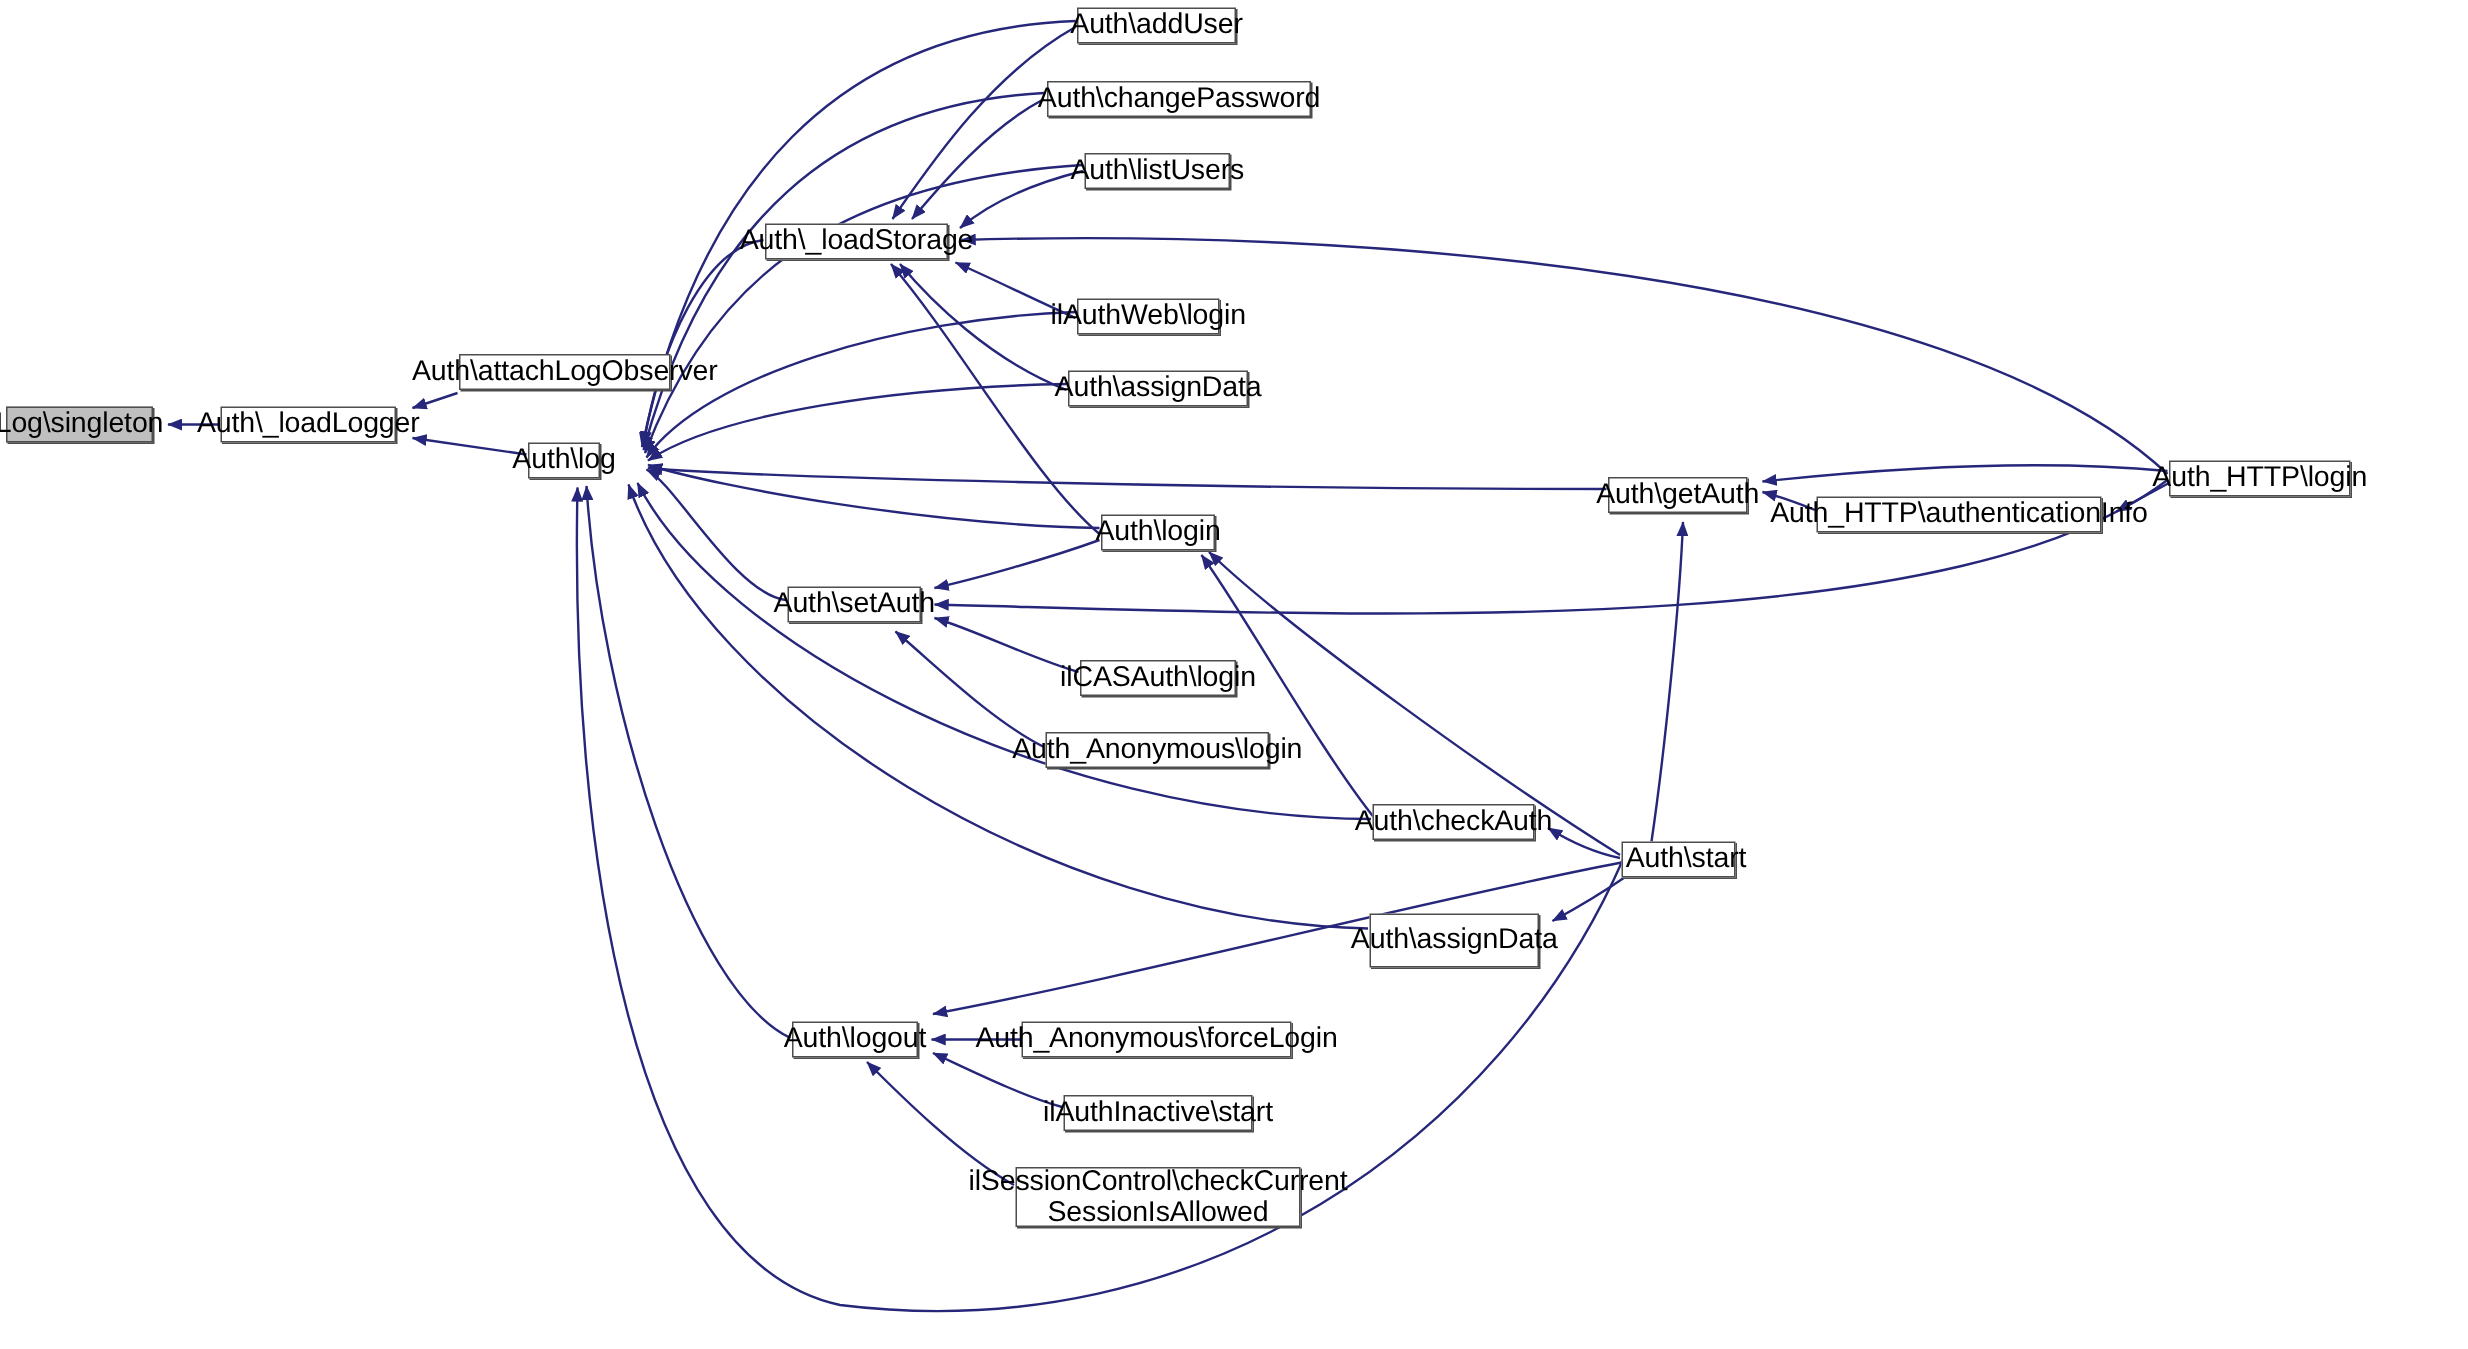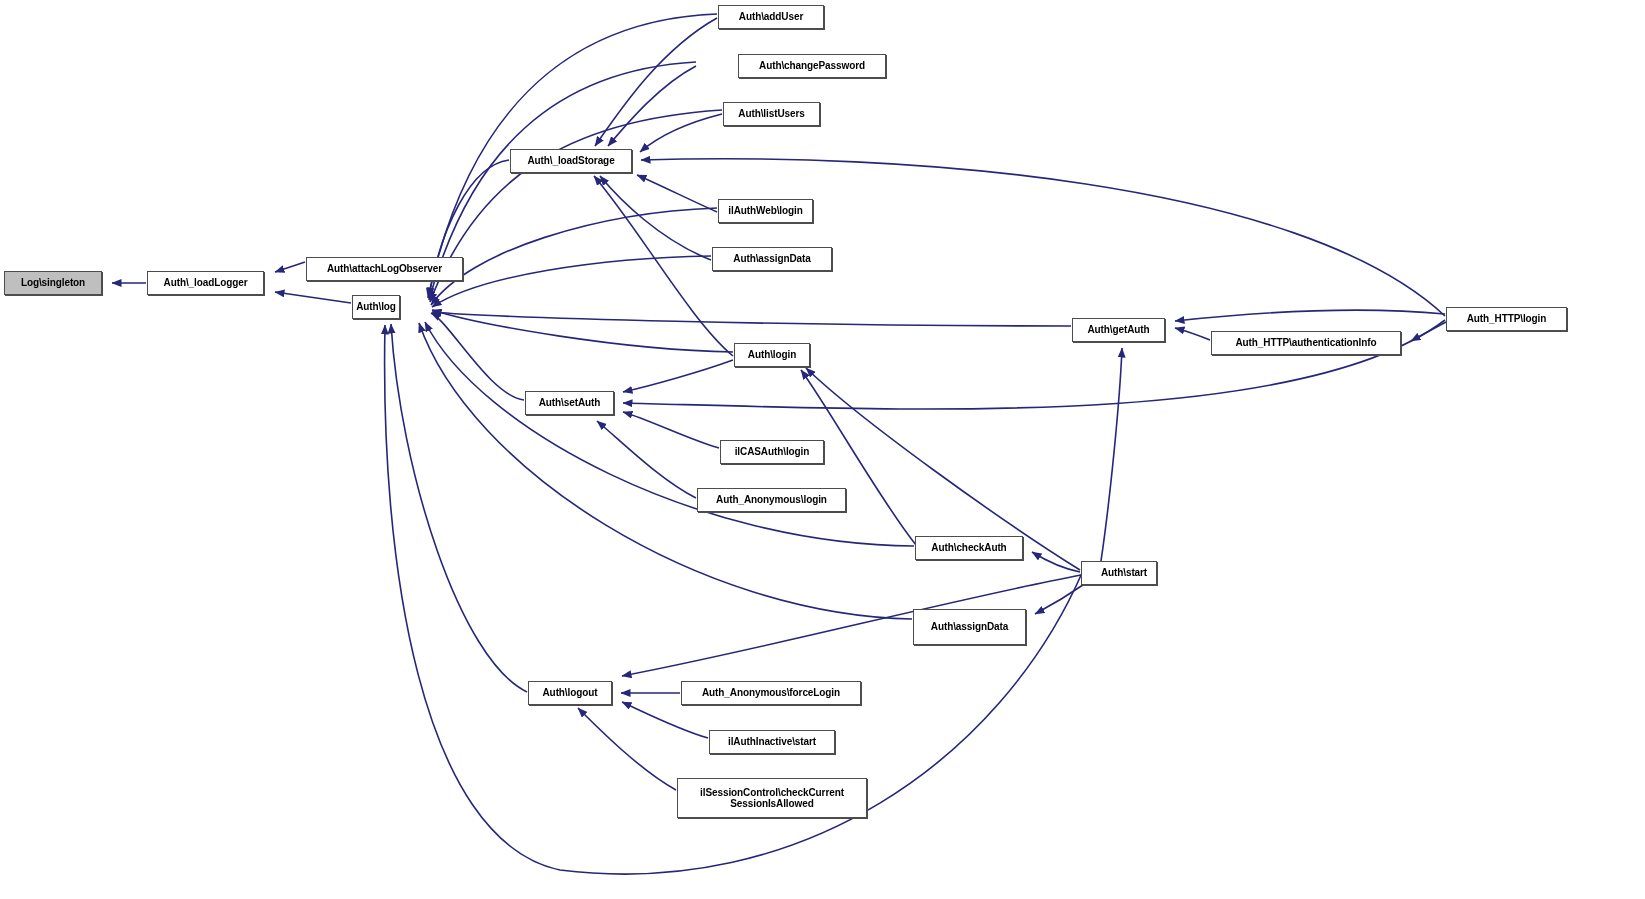--- a/index.html
+++ b/index.html
@@ -5,30 +5,29 @@
   html,body{margin:0;padding:0;background:#ffffff;}
   body{font-family:"Liberation Sans", sans-serif;}
   #graph{position:relative;width:1645px;height:899px;overflow:hidden;background:#fff;}
   #edges{position:absolute;left:0;top:0;width:1645px;height:899px;}
   .node{
     position:absolute;
     box-sizing:border-box;
     border:1px solid #4d4d4d;
     background:#ffffff;
     color:#000000;
-    font-size:10px;
+    font-size:19px;
     line-height:1.12;
     display:flex;
     align-items:center;
     justify-content:center;
     text-align:center;
     white-space:pre-line;
     box-shadow:1px 1px 0 0 #4d4d4d;
     letter-spacing:-0.1px;
-    font-weight:bold;
   }
   .node.highlight{background:#bfbfbf;}
   .node span{pointer-events:none;}
 </style>
 </head>
 <body>
 
 <div id="graph">
 
   <svg id="edges" viewBox="0 0 1645 899" xmlns="http://www.w3.org/2000/svg">
@@ -89,25 +88,25 @@
       <path d="M1210,340 C1200,336 1190,332 1175,328"></path>
       <path d="M1445,314 C1350,305 1240,314 1175,321"></path>
 
       <path d="M1446,322 C1435,328 1420,336 1411,341"></path>
     </g>
   </svg>
 
   <div id="nodes">
       <div class="node highlight" style="left: 4px; top: 271px; width: 98px; height: 24px;"><span>Log\singleton</span></div>
       <div class="node" style="left: 147px; top: 271px; width: 117px; height: 24px;"><span>Auth\_loadLogger</span></div>
-      <div class="node" style="left: 306px; top: 257px; width: 157px; height: 24px; align-items: center;"><span>Auth\attachLogObserver</span></div>
+      <div class="node" style="left: 306px; top: 236px; width: 141px; height: 24px; align-items: center;"><span>Auth\attachLogObserver</span></div>
       <div class="node" style="left: 352px; top: 295px; width: 48px; height: 24px;"><span>Auth\log</span></div>
       <div class="node" style="left: 510px; top: 149px; width: 122px; height: 24px;"><span>Auth\_loadStorage</span></div>
       <div class="node" style="left: 718px; top: 5px; width: 106px; height: 24px;"><span>Auth\addUser</span></div>
-      <div class="node" style="left: 738px; top: 54px; width: 148px; height: 24px;"><span>Auth\changePassword</span></div>
+      <div class="node" style="left: 698px; top: 54px; width: 176px; height: 24px;"><span>Auth\changePassword</span></div>
       <div class="node" style="left: 723px; top: 102px; width: 97px; height: 24px;"><span>Auth\listUsers</span></div>
       <div class="node" style="left: 718px; top: 199px; width: 95px; height: 24px;"><span>ilAuthWeb\login</span></div>
       <div class="node" style="left: 712px; top: 247px; width: 120px; height: 24px;"><span>Auth\assignData</span></div>
       <div class="node" style="left: 734px; top: 343px; width: 76px; height: 24px;"><span>Auth\login</span></div>
       <div class="node" style="left: 525px; top: 391px; width: 89px; height: 24px;"><span>Auth\setAuth</span></div>
       <div class="node" style="left: 720px; top: 440px; width: 104px; height: 24px;"><span>ilCASAuth\login</span></div>
       <div class="node" style="left: 697px; top: 488px; width: 149px; height: 24px;"><span>Auth_Anonymous\login</span></div>
       <div class="node" style="left: 915px; top: 536px; width: 108px; height: 24px;"><span>Auth\checkAuth</span></div>
       <div class="node" style="left: 1081px; top: 561px; width: 76px; height: 24px; padding-left: 10px;"><span>Auth\start</span></div>
       <div class="node" style="left: 913px; top: 609px; width: 113px; height: 36px;"><span>Auth\assignData</span></div>

